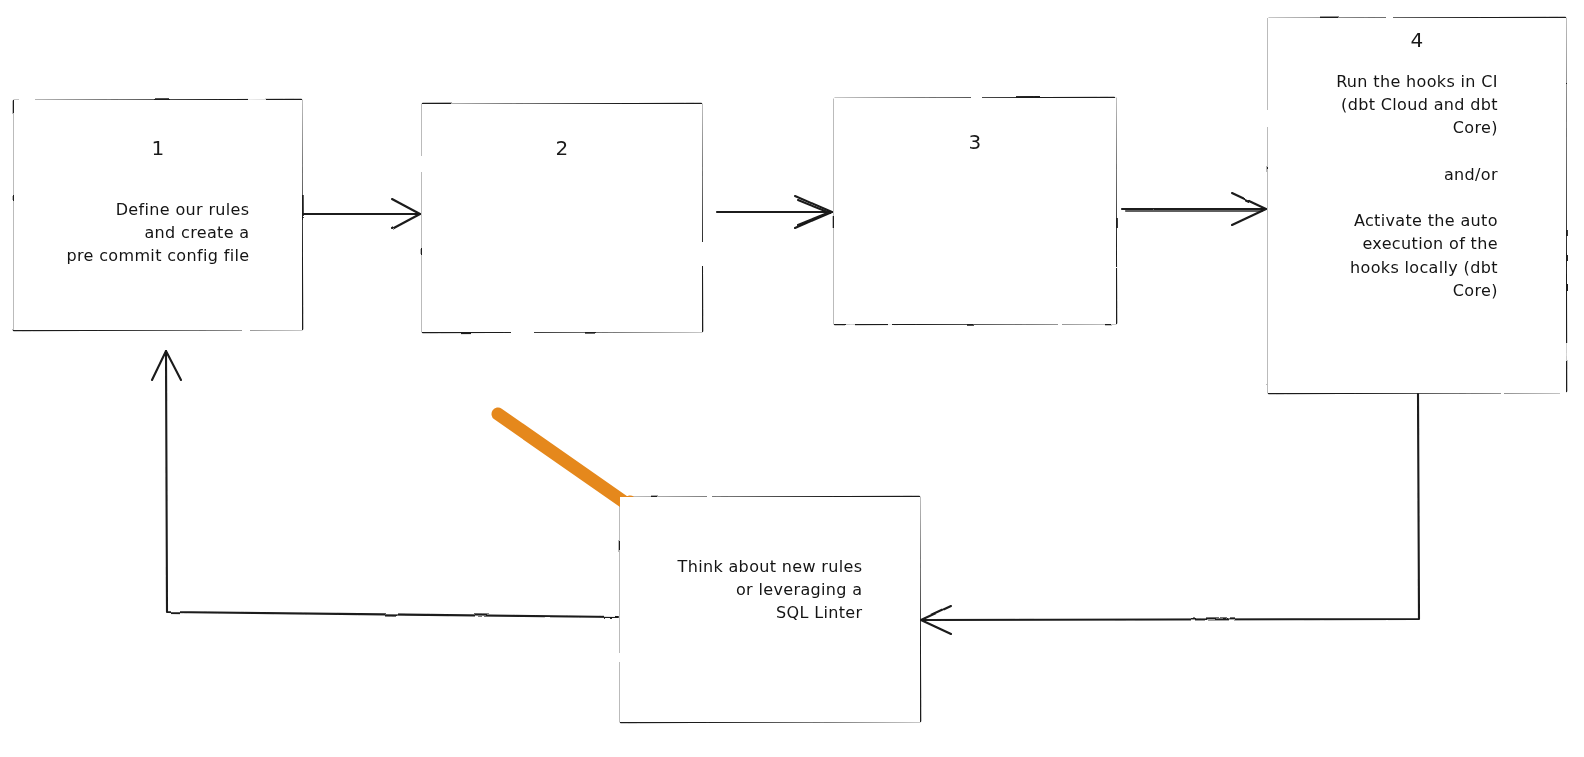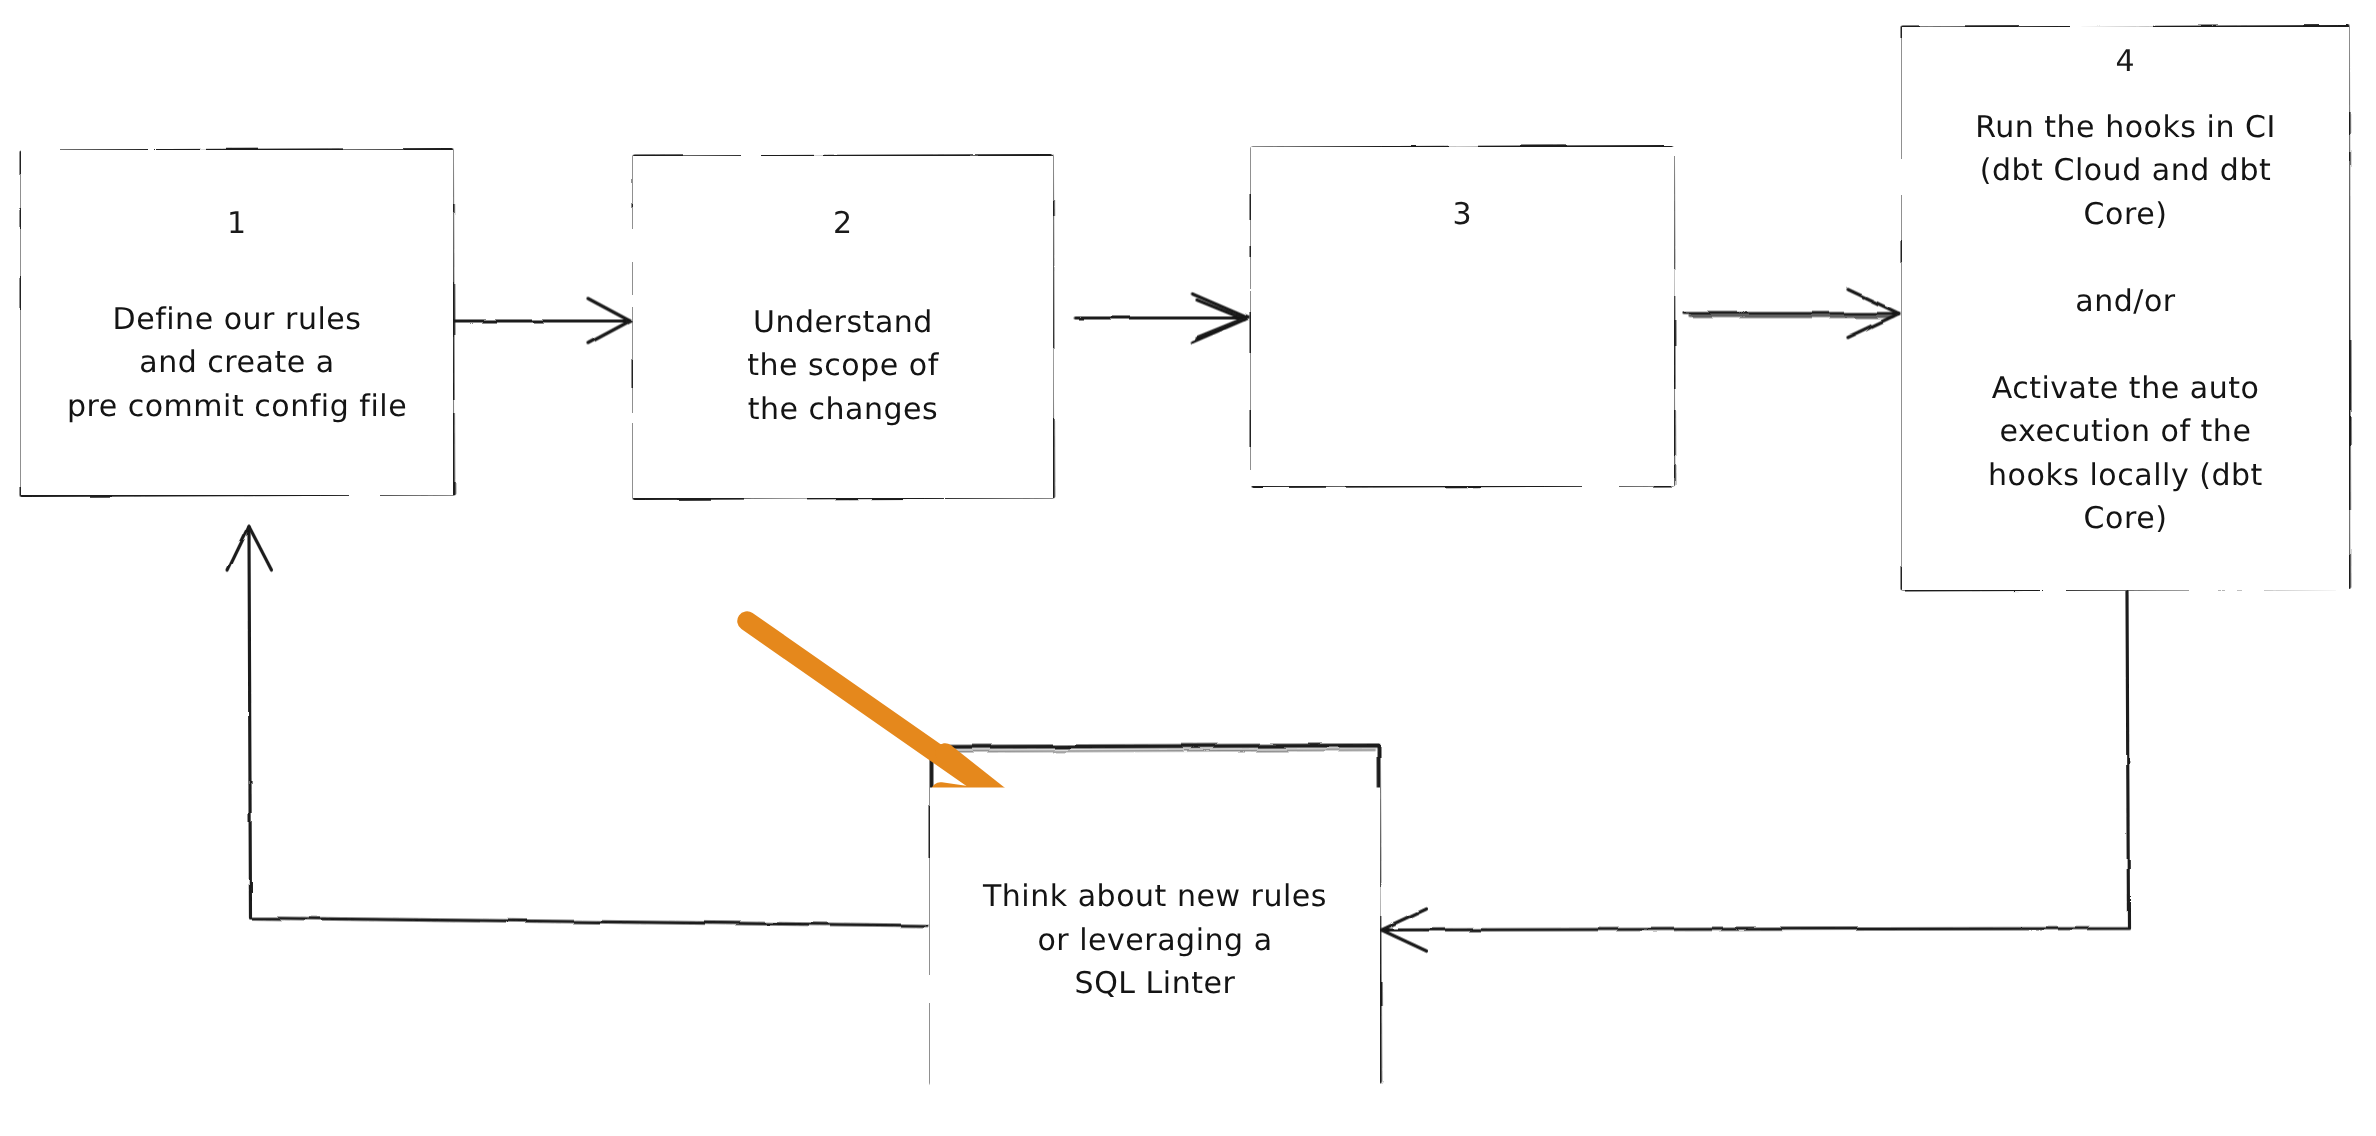--- a/index.html
+++ b/index.html
@@ -30,33 +30,33 @@
     align-items: center;
   }
   .node-num {
     font-family: "DejaVu Sans", sans-serif;
     font-size: 20px;
     color: #1a1a1a;
     letter-spacing: 0.5px;
   }
   .node-body {
     font-family: "DejaVu Sans", sans-serif;
-    font-size: 20px;
+    font-size: 16px;
     line-height: 1.45;
     color: #141414;
-    text-align: center;
+    text-align: right;
     letter-spacing: 0.35px;
     white-space: pre-line;
   }
   
   #node-1 { left: 14px;   top: 100px; width: 288px;  height: 230px; }
   #node-2 { left: 422px;  top: 104px; width: 280px;  height: 228px; }
   #node-3 { left: 834px;  top: 98px;  width: 282px;  height: 226px; }
   #node-4 { left: 1268px; top: 18px;  width: 298px;  height: 375px; }
-  #node-5 { left: 620px;  top: 525px; width: 300px;  height: 225px; }
+  #node-5 { left: 620px;  top: 497px; width: 300px;  height: 225px; }
 
   #node-1 .node-num { margin-top: 36px; }
   #node-1 .node-body { margin-top: 38px; }
   #node-2 .node-num { margin-top: 32px; }
   #node-2 .node-body { margin-top: 40px; }
   #node-3 .node-num { margin-top: 32px; }
   #node-3 .node-body { margin-top: 40px; }
   #node-4 .node-num { margin-top: 10px; }
   #node-4 .node-body { margin-top: 18px; }
   #node-5 .node-body { margin-top: 58px; }
@@ -149,23 +149,20 @@
 
 <div class="node" id="node-1">
   <div class="node-num">1</div>
   <div class="node-body">Define our rules
 and create a
 pre commit config file</div>
 </div>
 
 <div class="node" id="node-2">
   <div class="node-num">2</div>
-  <div class="node-body">Understand
-the scope of
-the changes</div>
 </div>
 
 <div class="node" id="node-3">
   <div class="node-num">3</div>
 </div>
 
 <div class="node" id="node-4">
   <div class="node-num">4</div>
   <div class="node-body">Run the hooks in CI
 (dbt Cloud and dbt

